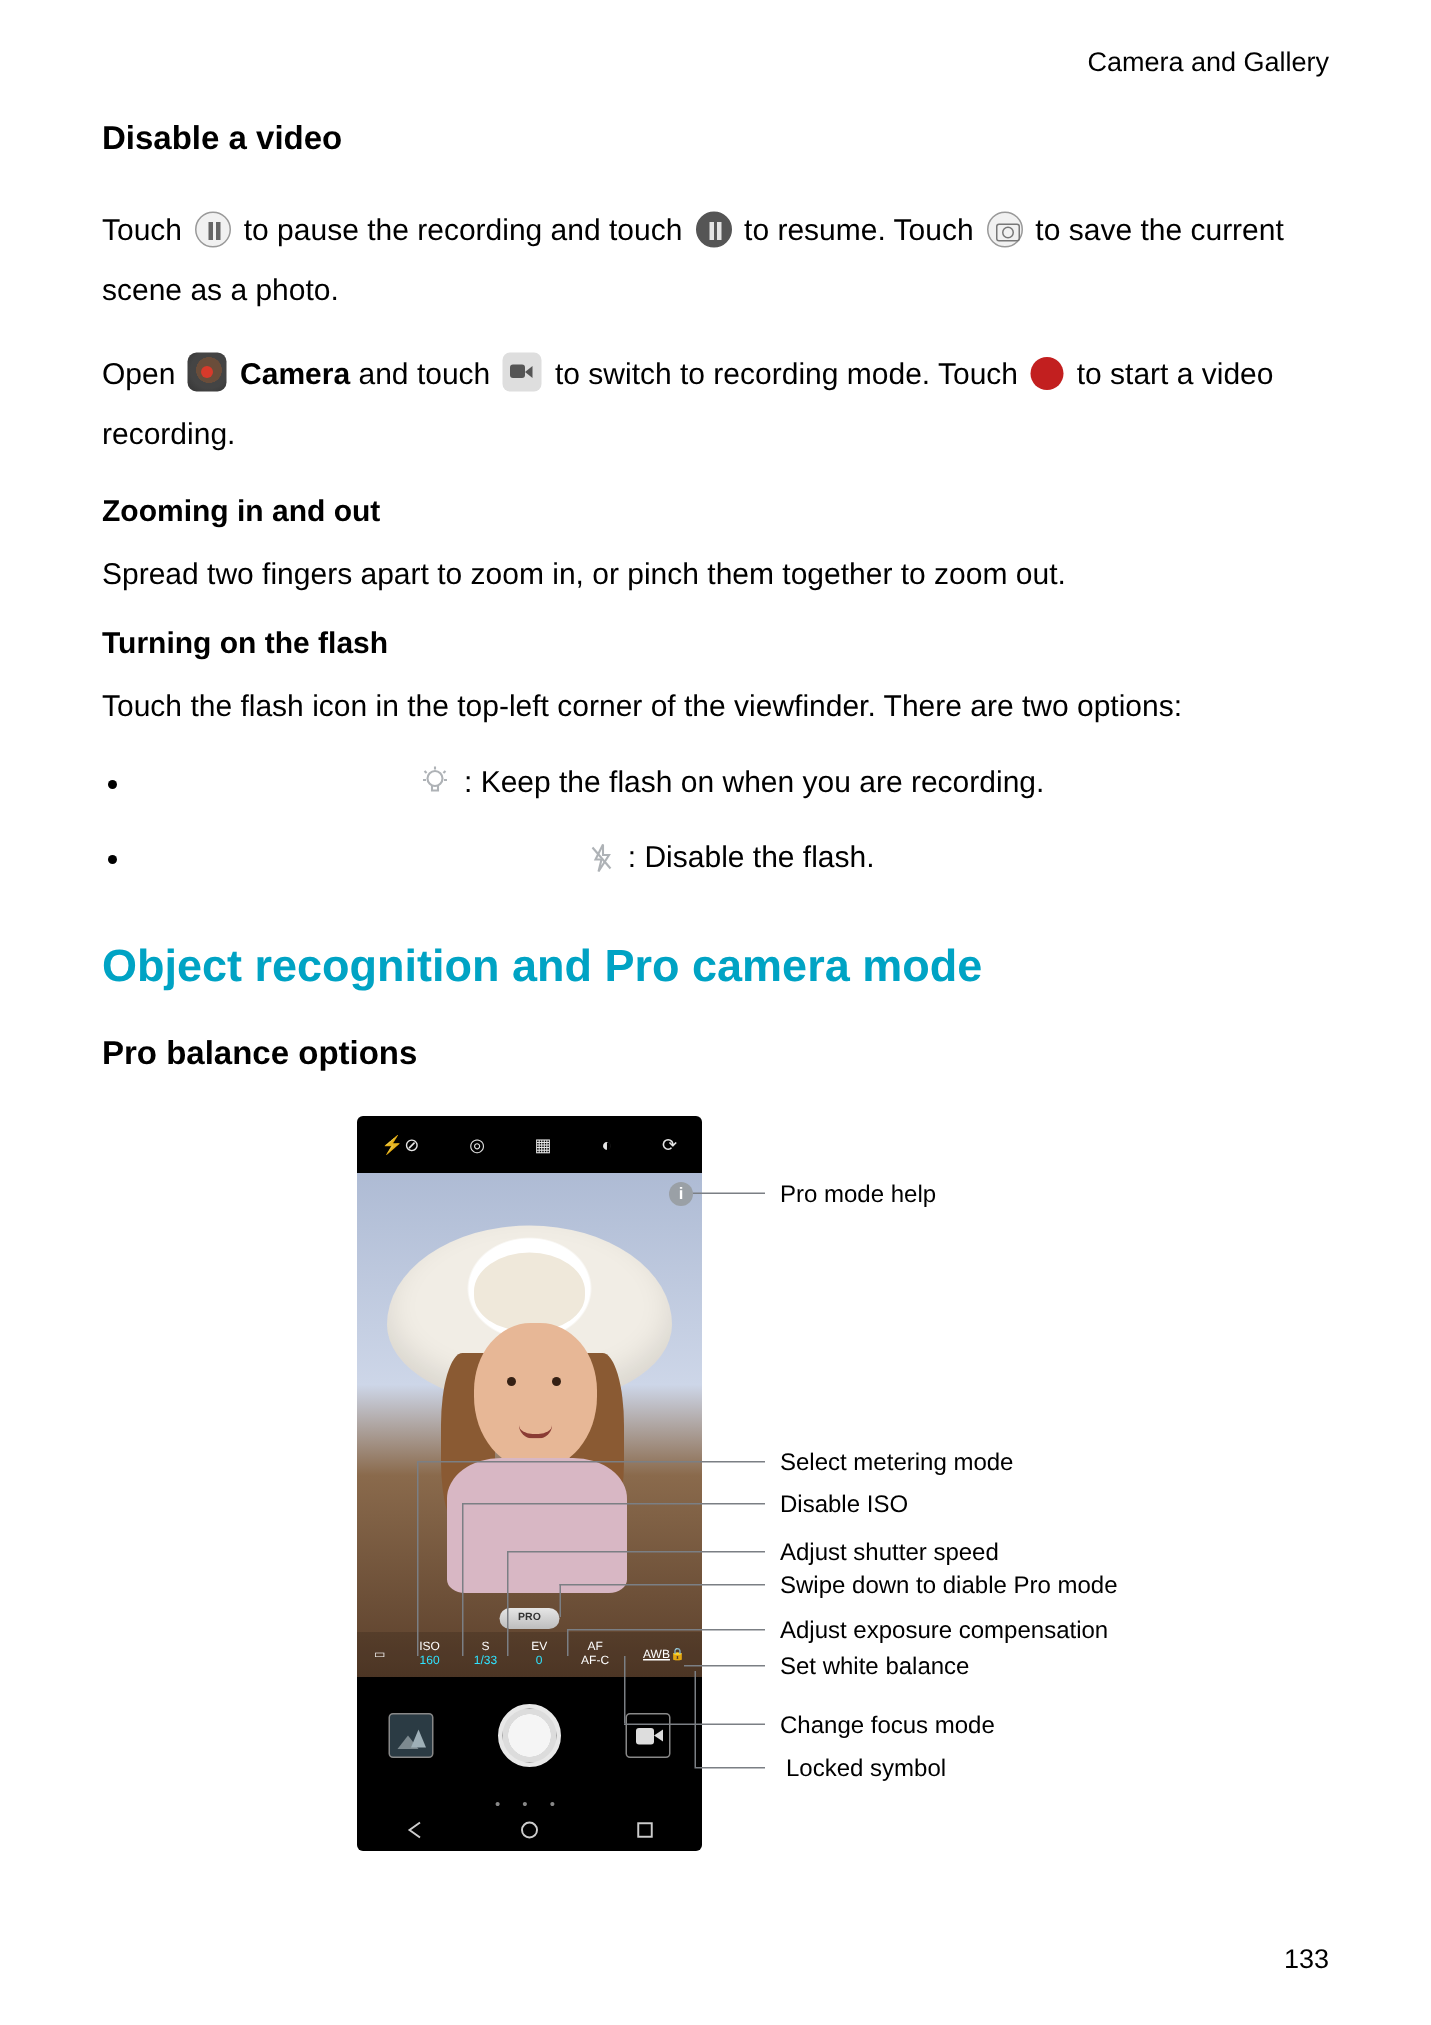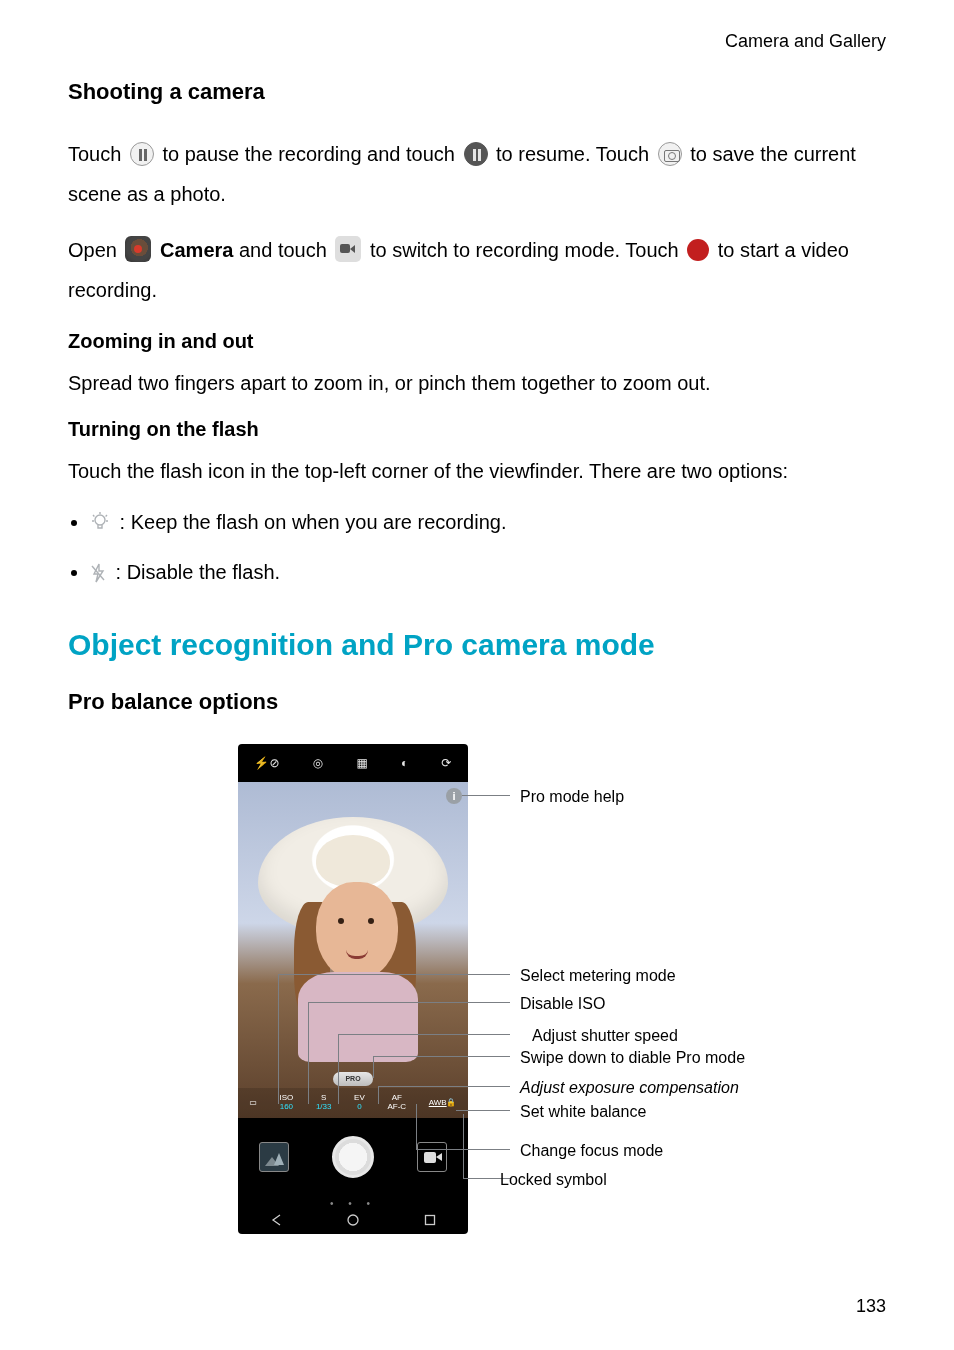--- a/index.html
+++ b/index.html
@@ -13,21 +13,21 @@
     position: relative;
     font-size: 20px;
     line-height: 1.5;
   }
   .page { padding: 28px 68px 0 68px; }
   .breadcrumb { text-align: right; font-size: 18px; color:#000; margin-bottom: 10px;}
   h3.section { font-size: 22px; font-weight: bold; margin: 20px 0 26px 0; }
   h4.sub { font-size: 20px; font-weight: bold; margin: 5px 0 12px 0; }
   p { margin: 0 0 16px 0; }
   .para-line { line-height: 2.0; }
-  ul.opts { list-style: disc; padding-left: 22px; margin: 6px 0 10px 0; }
+  ul.opts { list-style: disc; padding-left: 22px; margin: 6px 0 10px 0; text-align: center; }
   ul.opts li { margin: 10px 0; line-height: 2.0; }
   h2.major { color:#00a3c4; font-size: 30px; font-weight: bold; margin: 30px 0 18px 0; }
 
   
   .app-icon {
     display:inline-block; width:26px; height:26px; border-radius:6px;
     background: radial-gradient(circle at 55% 45%, #6a4d3a 42%, #444 43% 60%, #333 100%);
     vertical-align: -5px; position:relative; margin: 0 3px;
   }
   .app-icon::after{
@@ -158,21 +158,21 @@
   .lbl { position:absolute; font-size:16px; color:#000; white-space:nowrap;}
 
   .pagenum{ position:absolute; right:68px; bottom:30px; font-size:18px;}
 </style>
 </head>
 <body>
 
 <div class="page">
   <div class="breadcrumb">Camera and Gallery</div>
 
-  <h3 class="section">Shooting a camera</h3>
+  <h3 class="section">Disable a video</h3>
 
   <p class="para-line">
     <span>Touch </span>
     <span class="circ-btn pause-lt"></span>
     <span> to pause the recording and touch </span>
     <span class="circ-btn pause-dk"></span>
     <span> to resume. Touch </span>
     <span class="circ-btn snap"></span>
     <span> to save the current scene as a photo.</span>
   </p>
@@ -278,36 +278,36 @@
     <div class="vlead" style="left:210px; top:230px; height:130px;"></div>
     <div class="lead" style="left:210px; top:230px; width:232px;"></div>
     <div class="lbl" style="left:452px; top:220px;">Select metering mode</div>
 
     <div class="vlead" style="left:240px; top:258px; height:102px;"></div>
     <div class="lead" style="left:240px; top:258px; width:202px;"></div>
     <div class="lbl" style="left:452px; top:248px;">Disable ISO</div>
 
     <div class="vlead" style="left:270px; top:290px; height:70px;"></div>
     <div class="lead" style="left:270px; top:290px; width:172px;"></div>
-    <div class="lbl" style="left:464px; top:280px;">Adjust shutter speed</div>
+    <div class="lbl" style="left:452px; top:280px;">Adjust shutter speed</div>
 
     <div class="lead" style="left:305px; top:312px; width:137px;"></div>
     <div class="vlead" style="left:305px; top:312px; height:22px;"></div>
     <div class="lbl" style="left:452px; top:302px;">Swipe down to diable Pro mode</div>
 
     <div class="vlead" style="left:310px; top:342px; height:18px;"></div>
     <div class="lead" style="left:310px; top:342px; width:132px;"></div>
-    <div class="lbl" style="left:452px; top:332px;font-style:italic;">Adjust exposure compensation</div>
+    <div class="lbl" style="left:452px; top:332px;">Adjust exposure compensation</div>
 
     <div class="lead" style="left:388px; top:366px; width:54px;"></div>
     <div class="lbl" style="left:452px; top:356px;">Set white balance</div>
 
     <div class="vlead" style="left:348px; top:360px; height:45px;"></div>
     <div class="lead" style="left:348px; top:405px; width:94px;"></div>
     <div class="lbl" style="left:452px; top:395px;">Change focus mode</div>
 
     <div class="vlead" style="left:395px; top:370px; height:64px;"></div>
     <div class="lead" style="left:395px; top:434px; width:47px;"></div>
-    <div class="lbl" style="left:432px; top:424px;">Locked symbol</div>
+    <div class="lbl" style="left:456px; top:424px;">Locked symbol</div>
   </div>
 </div>
 
 <div class="pagenum">133</div>
 
 </body></html>

